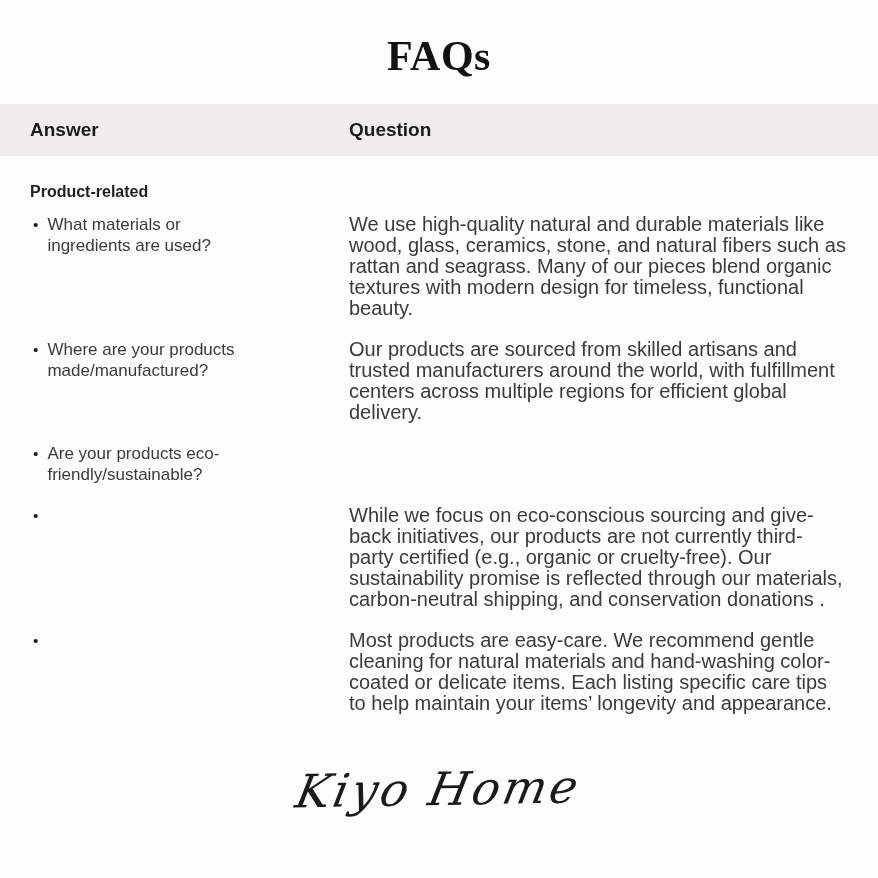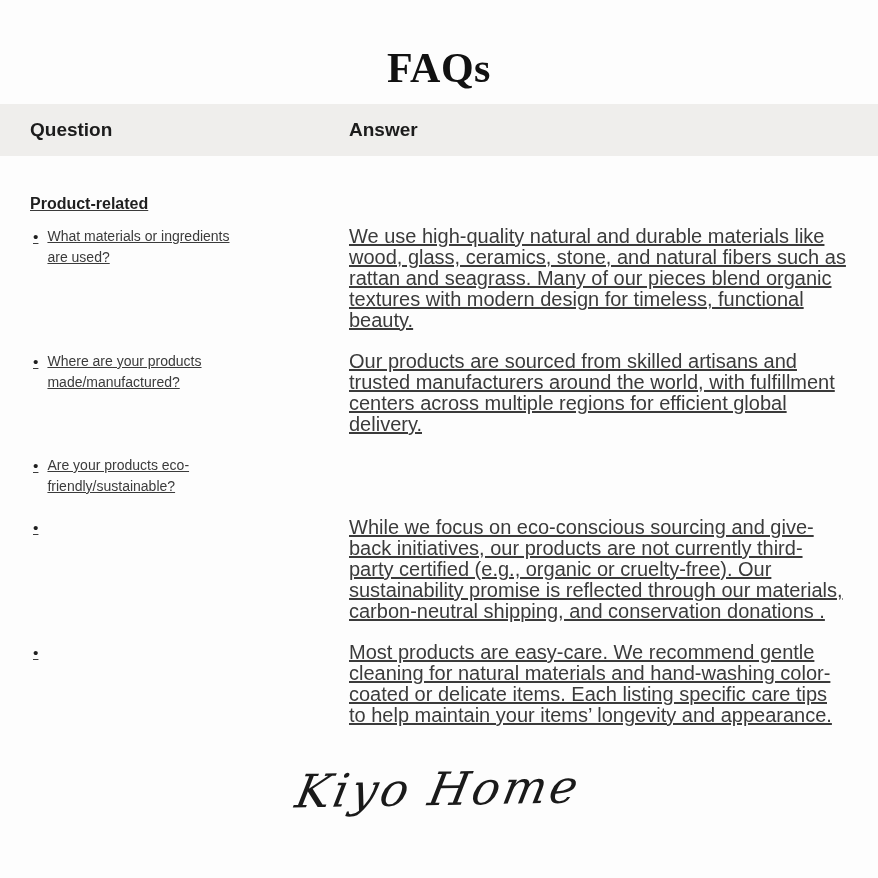--- a/index.html
+++ b/index.html
@@ -12,42 +12,41 @@
   }
   .page { width: 878px; height: 878px; position: relative; }
 
   .page-title {
     text-align: center;
     font-family: "Liberation Serif", "DejaVu Serif", serif;
     font-weight: 700;
     font-size: 42px;
     letter-spacing: 0.5px;
     color: #111111;
-    padding-top: 44px;
+    padding-top: 32px;
     height: 104px;
   }
 
   .header-band {
     background: #efeeec;
     height: 52px;
     display: grid;
     grid-template-columns: 319px 1fr;
     align-items: center;
     padding-left: 30px;
     padding-right: 32px;
   }
   .header-band .col-head {
     font-weight: 700;
     font-size: 19px;
     color: #1c1c1c;
   }
 
   .content {
-    padding: 39px 32px 0 30px;
-    text-decoration: underline;
+    padding: 27px 32px 0 30px;
   }
   .section-heading {
     font-weight: 700;
     font-size: 16px;
     color: #1f1f1f;
     margin-bottom: 13px;
   }
 
   .faq-row {
     display: grid;
@@ -60,21 +59,21 @@
     padding-left: 3px;
   }
   .bullet {
     font-size: 15.5px;
     line-height: 21px;
     margin-right: 9px;
     color: #1f1f1f;
   }
   .question-text {
     width: 200px;
-    font-size: 14px;
+    font-size: 17px;
     line-height: 21px;
     color: #3b3b3b;
   }
   .answer-text {
     font-size: 20px;
     line-height: 21px;
     color: #3b3b3b;
     max-width: 497px;
   }
 
@@ -96,22 +95,22 @@
   }
 </style>
 </head>
 <body>
 
 <div class="page">
 
   <div class="page-title">FAQs</div>
 
   <div class="header-band">
+    <div class="col-head">Answer</div>
     <div class="col-head">Question</div>
-    <div class="col-head">Answer</div>
   </div>
 
   <div class="content">
 
     <div class="section-heading">Product-related</div>
 
     <div class="faq-row">
       <div class="question-cell">
         <span class="bullet">•</span>
         <span class="question-text">What materials or ingredients are used?</span>

